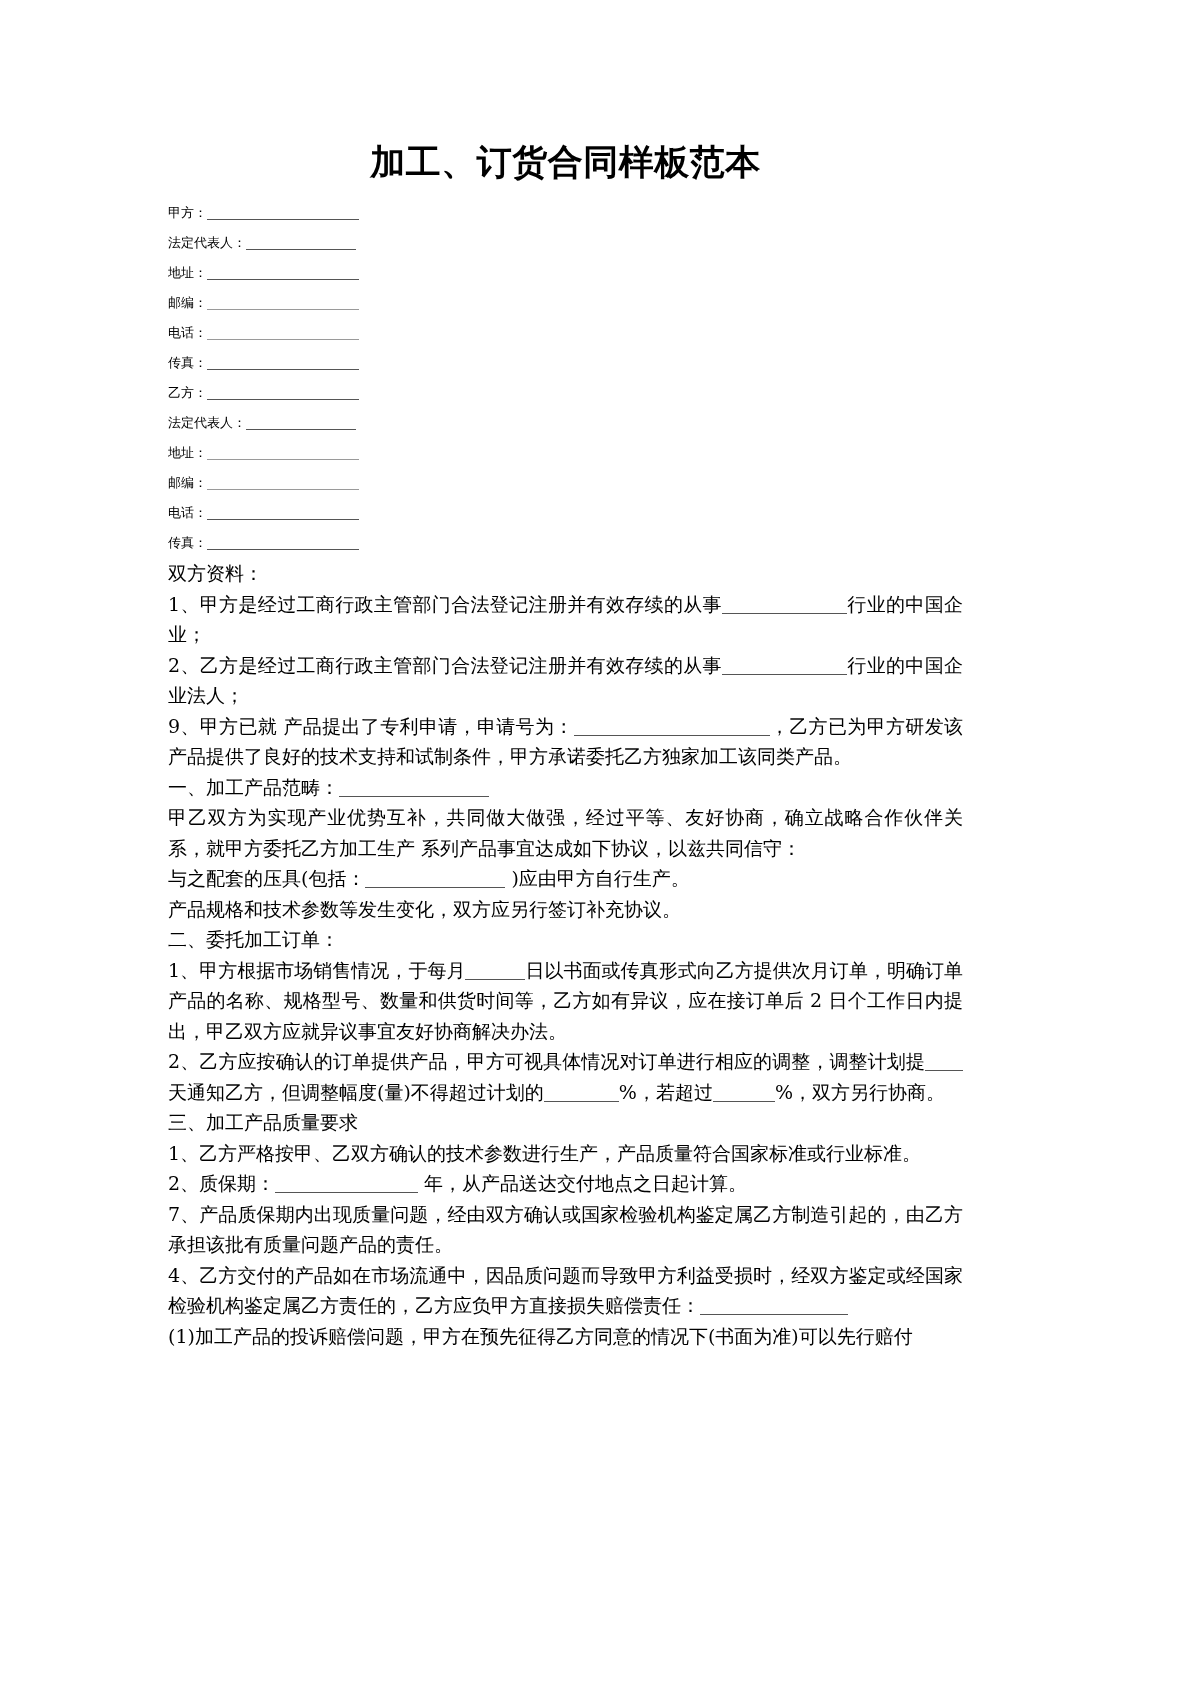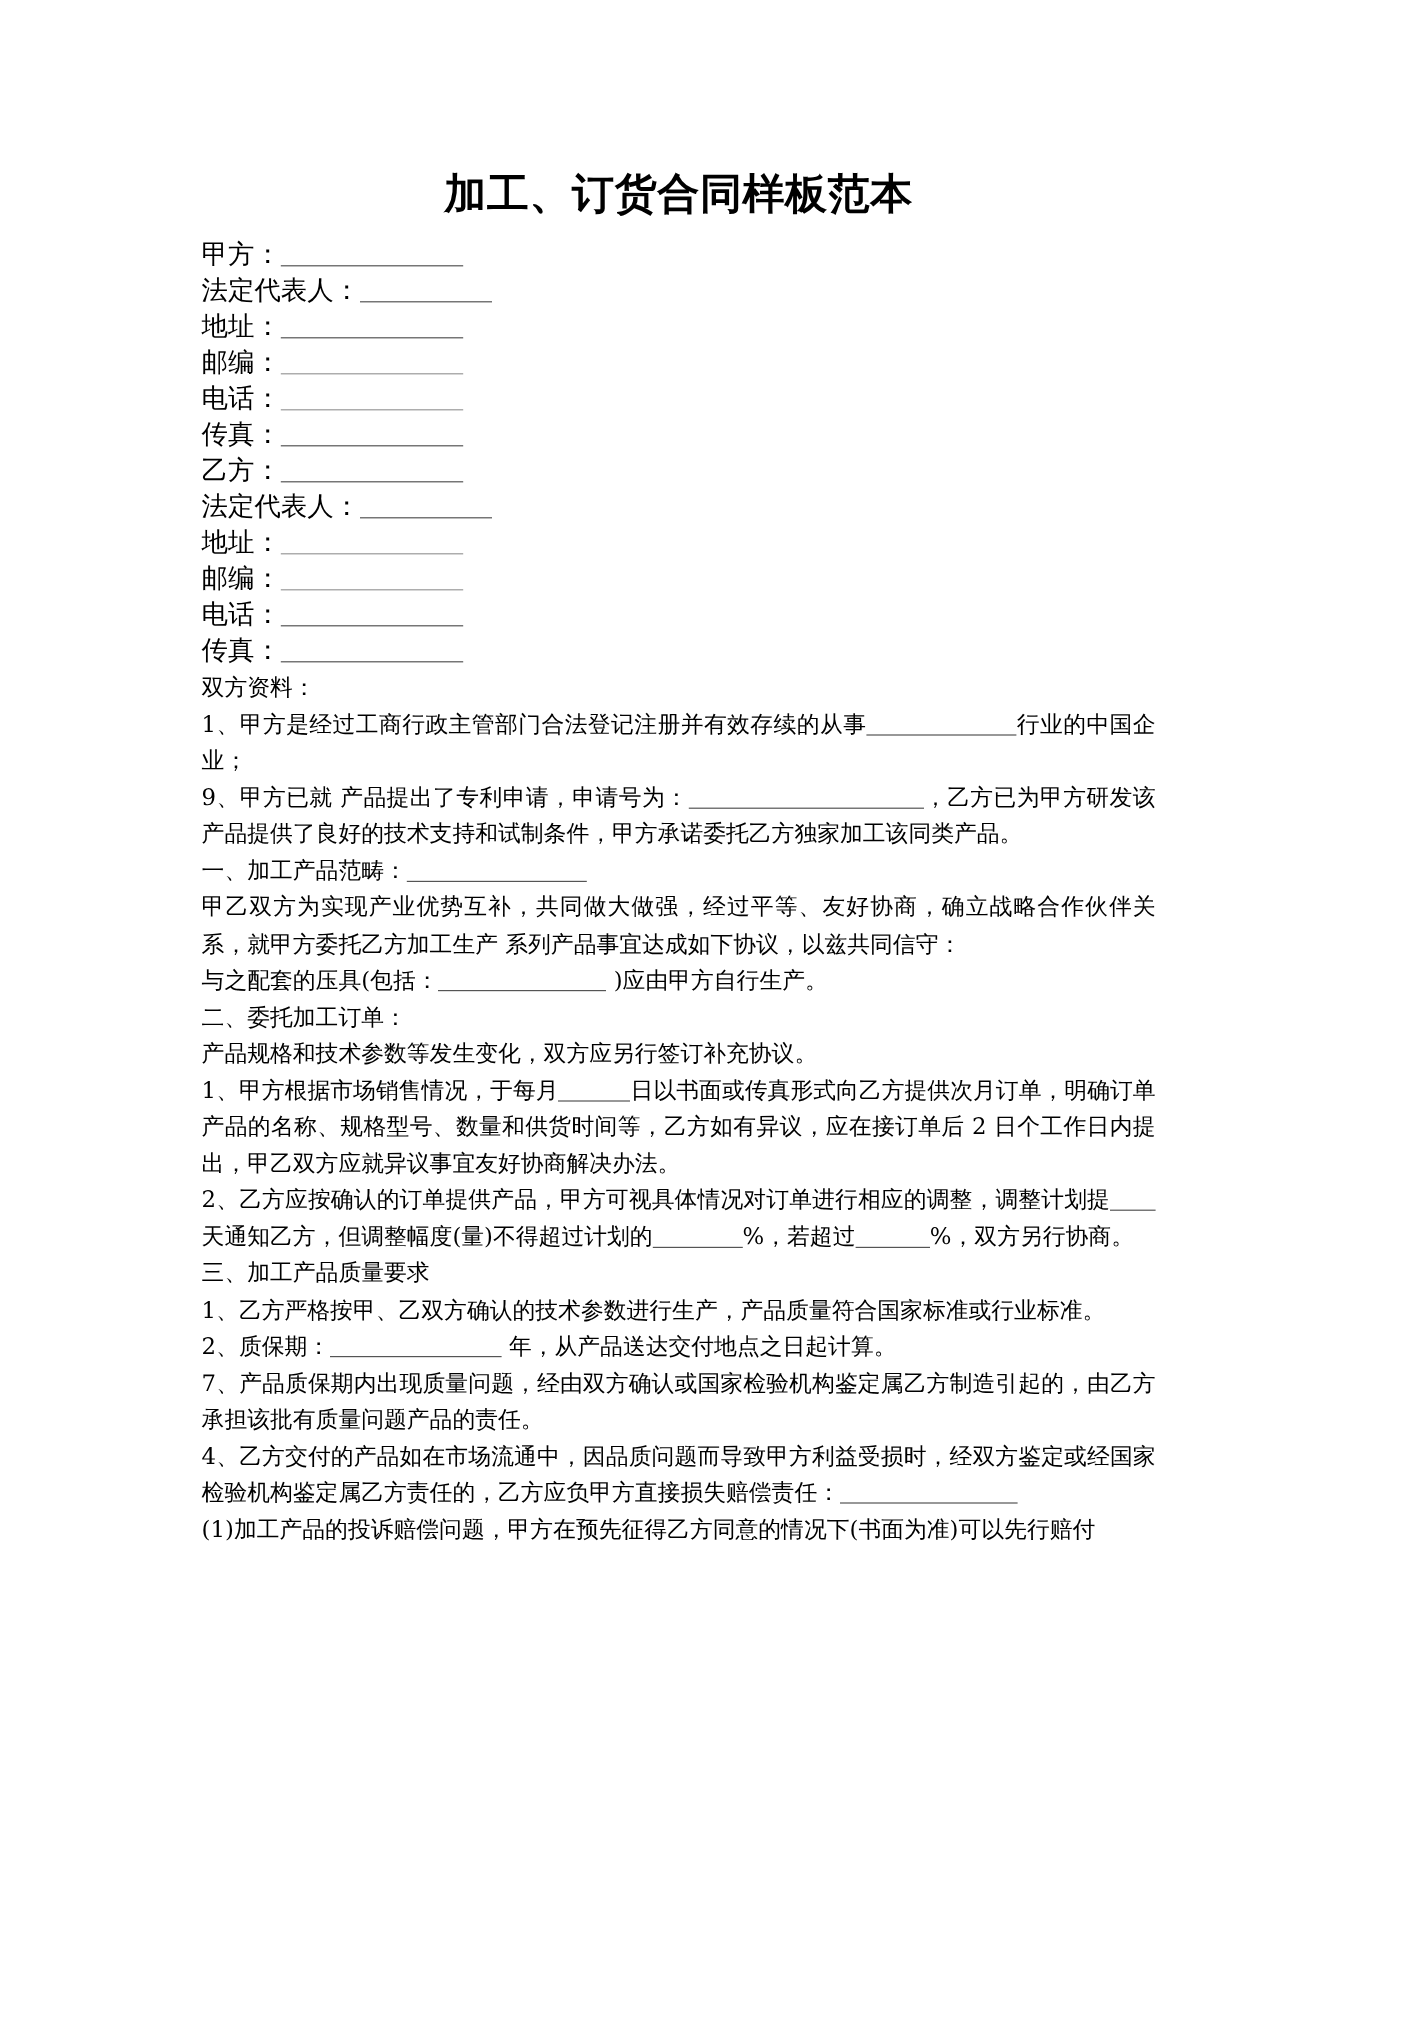--- a/index.html
+++ b/index.html
@@ -32,21 +32,21 @@
     font-weight: bold;
     font-size: 35px;
     line-height: 52px;
     text-align: center;
     letter-spacing: 0.5px;
     margin: 0 0 10px 0;
     white-space: nowrap;
   }
   
   .field-line {
-    font-size: 22px;
+    font-size: 13px;
     line-height: 30px;
     white-space: nowrap;
     margin: 0;
   }
   .para {
     font-size: 19px;
     line-height: 30.5px;
     margin: 0;
     text-align: justify;
     text-justify: inter-ideograph;
@@ -86,30 +86,31 @@
       <p class="field-line"><span>地址：</span><span class="blank blank-gray" style="width:152px"></span></p>
       <p class="field-line"><span>邮编：</span><span class="blank blank-gray" style="width:152px"></span></p>
       <p class="field-line"><span>电话：</span><span class="blank" style="width:152px"></span></p>
       <p class="field-line"><span>传真：</span><span class="blank" style="width:152px"></span></p>
     </div>
 
     <p class="para">双方资料：</p>
 
     <p class="para"><span>1、甲方是经过工商行政主管部门合法登记注册并有效存续的从事</span><span class="blank" style="width:125px"></span><span>行业的中国企业；</span></p>
 
+    <p class="para"><span>2、乙方是经过工商行政主管部门合法登记注册并有效存续的从事</span><span class="blank" style="width:125px"></span><span>行业的中国企业法人；</span></p>
 
     <p class="para"><span>9、甲方已就 产品提出了专利申请，申请号为：</span><span class="blank" style="width:196px"></span><span>，乙方已为甲方研发该产品提供了良好的技术支持和试制条件，甲方承诺委托乙方独家加工该同类产品。</span></p>
 
     <p class="para"><span>一、加工产品范畴：</span><span class="blank" style="width:150px"></span></p>
 
     <p class="para">甲乙双方为实现产业优势互补，共同做大做强，经过平等、友好协商，确立战略合作伙伴关系，就甲方委托乙方加工生产 系列产品事宜达成如下协议，以兹共同信守：</p>
     <p class="para"><span>与之配套的压具(包括：</span><span class="blank" style="width:140px"></span><span class="nbsp-gap"></span><span>)应由甲方自行生产。</span></p>
+    <p class="para">产品规格和技术参数等发生变化，双方应另行签订补充协议。</p>
+
     <p class="para">二、委托加工订单：</p>
-
-    <p class="para">产品规格和技术参数等发生变化，双方应另行签订补充协议。</p>
     <p class="para"><span>1、甲方根据市场销售情况，于每月</span><span class="blank" style="width:60px"></span><span>日以书面或传真形式向乙方提供次月订单，明确订单产品的名称、规格型号、数量和供货时间等，乙方如有异议，应在接订单后 2 日个工作日内提出，甲乙双方应就异议事宜友好协商解决办法。</span></p>
     <p class="para"><span>2、乙方应按确认的订单提供产品，甲方可视具体情况对订单进行相应的调整，调整计划提</span><span class="blank" style="width:38px"></span><span>天通知乙方，但调整幅度(量)不得超过计划的</span><span class="blank" style="width:75px"></span><span>%，若超过</span><span class="blank" style="width:62px"></span><span>%，双方另行协商。</span></p>
 
     <p class="para">三、加工产品质量要求</p>
     <p class="para">1、乙方严格按甲、乙双方确认的技术参数进行生产，产品质量符合国家标准或行业标准。</p>
     <p class="para"><span>2、质保期：</span><span class="blank" style="width:143px"></span><span class="nbsp-gap"></span><span>年，从产品送达交付地点之日起计算。</span></p>
     <p class="para">7、产品质保期内出现质量问题，经由双方确认或国家检验机构鉴定属乙方制造引起的，由乙方承担该批有质量问题产品的责任。</p>
     <p class="para"><span>4、乙方交付的产品如在市场流通中，因品质问题而导致甲方利益受损时，经双方鉴定或经国家检验机构鉴定属乙方责任的，乙方应负甲方直接损失赔偿责任：</span><span class="blank" style="width:148px"></span></p>
     <p class="para">(1)加工产品的投诉赔偿问题，甲方在预先征得乙方同意的情况下(书面为准)可以先行赔付</p>
 

